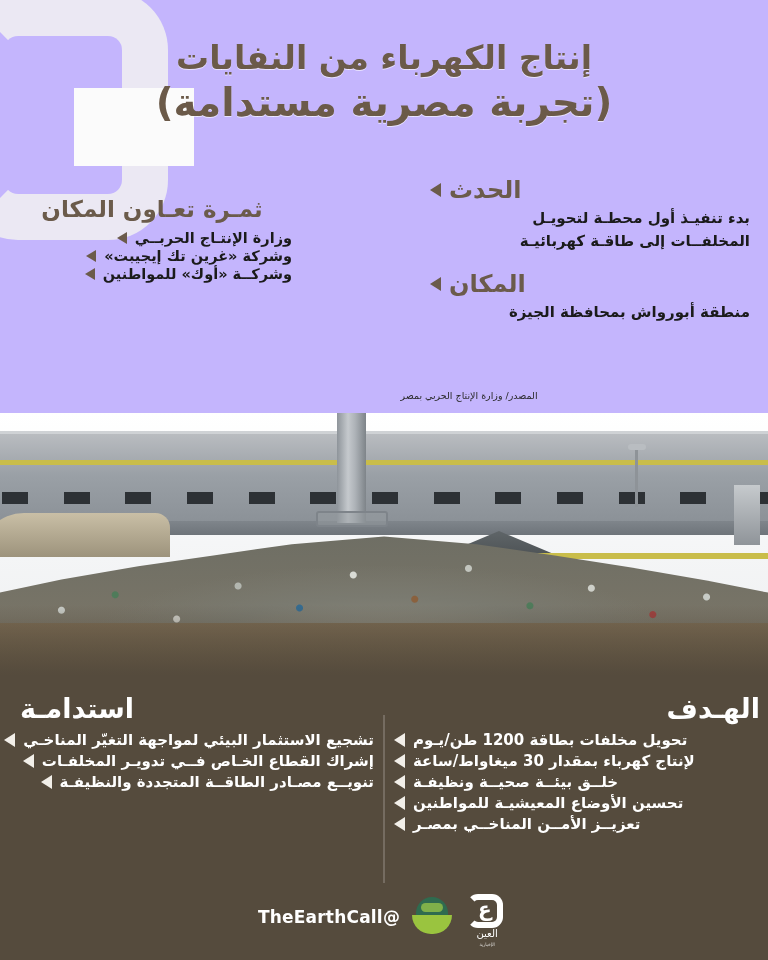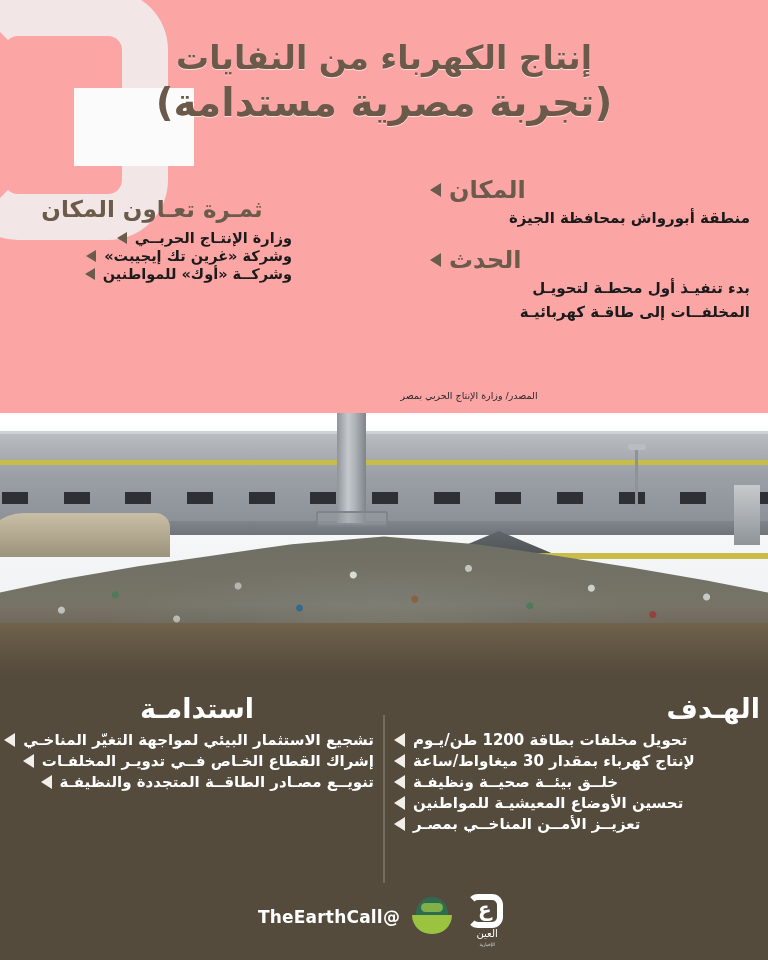--- a/index.html
+++ b/index.html
@@ -3,21 +3,21 @@
 <meta charset="utf-8">
 <style>
   * { margin:0; padding:0; box-sizing:border-box; }
   html, body {
     width:768px; height:960px;
     font-family:"DejaVu Sans","Liberation Sans",sans-serif;
     background:#ffffff; overflow:hidden;
   }
   #poster {
     position:relative; width:768px; height:960px;
-    background:#fca5a5; overflow:hidden;padding-left:23px;
+    background:#c4b5fd; overflow:hidden;padding-left:23px;
   }
 
   
   .watermark {
     position:absolute; left:-42px; top:-10px;
     width:210px; height:250px;
     border:46px solid #f2f2f2;
     border-radius:60px;
     border-left-color:transparent;
     opacity:.85;
@@ -177,21 +177,21 @@
     position:absolute; left:50%; top:40px; width:1px; height:168px;
     background:rgba(255,255,255,.38); transform:translateX(-50%);
   }
   .bcol { position:absolute; top:18px; width:366px; }
   .bcol-goal { right:8px; text-align:right; }
   .bcol-sus  { left:8px;  text-align:right; }
   .bhead {
     color:#ffffff; font-size:27px; font-weight:bold; line-height:1.2;
     margin-bottom:6px;
   }
-  .bcol-sus .bhead { text-align:center; padding-left:12px; }
+  .bcol-sus .bhead { text-align:left; padding-left:12px; }
   .brow {
     display:flex; flex-direction:row-reverse; align-items:center;
     justify-content:flex-start; gap:8px; margin:3px 0;
   }
   .bcol-sus .brow { justify-content:flex-end; }
   .brow .tri {
     width:0; height:0;
     border-top:7px solid transparent; border-bottom:7px solid transparent;
     border-right:11px solid #f2efe9; flex:0 0 auto;
   }
@@ -249,35 +249,35 @@
     <div class="title-wrap">
       <div class="title-line title-1">إنتاج الكهرباء من النفايات</div>
       <div class="title-line title-2">(تجربة مصرية مستدامة)</div>
     </div>
 
     <div class="col-right">
 
       <div class="blk">
         <div class="blk-head">
           <span class="tri"></span>
-          <span>المكان</span>
-        </div>
-        <div class="blk-body">
-          <div>منطقة أبورواش بمحافظة الجيزة</div>
-        </div>
-      </div>
-
-      <div class="blk">
-        <div class="blk-head">
-          <span class="tri"></span>
           <span>الحدث</span>
         </div>
         <div class="blk-body">
           <div>بدء تنفيـذ أول محطـة لتحويـل</div>
           <div>المخلفــات إلى طاقـة كهربائيـة</div>
+        </div>
+      </div>
+
+      <div class="blk">
+        <div class="blk-head">
+          <span class="tri"></span>
+          <span>المكان</span>
+        </div>
+        <div class="blk-body">
+          <div>منطقة أبورواش بمحافظة الجيزة</div>
         </div>
       </div>
 
     </div>
 
     <div class="col-left">
       <div class="blk-head">
         <span>ثمـرة تعـاون المكان</span>
       </div>
       <div class="partner-list">

